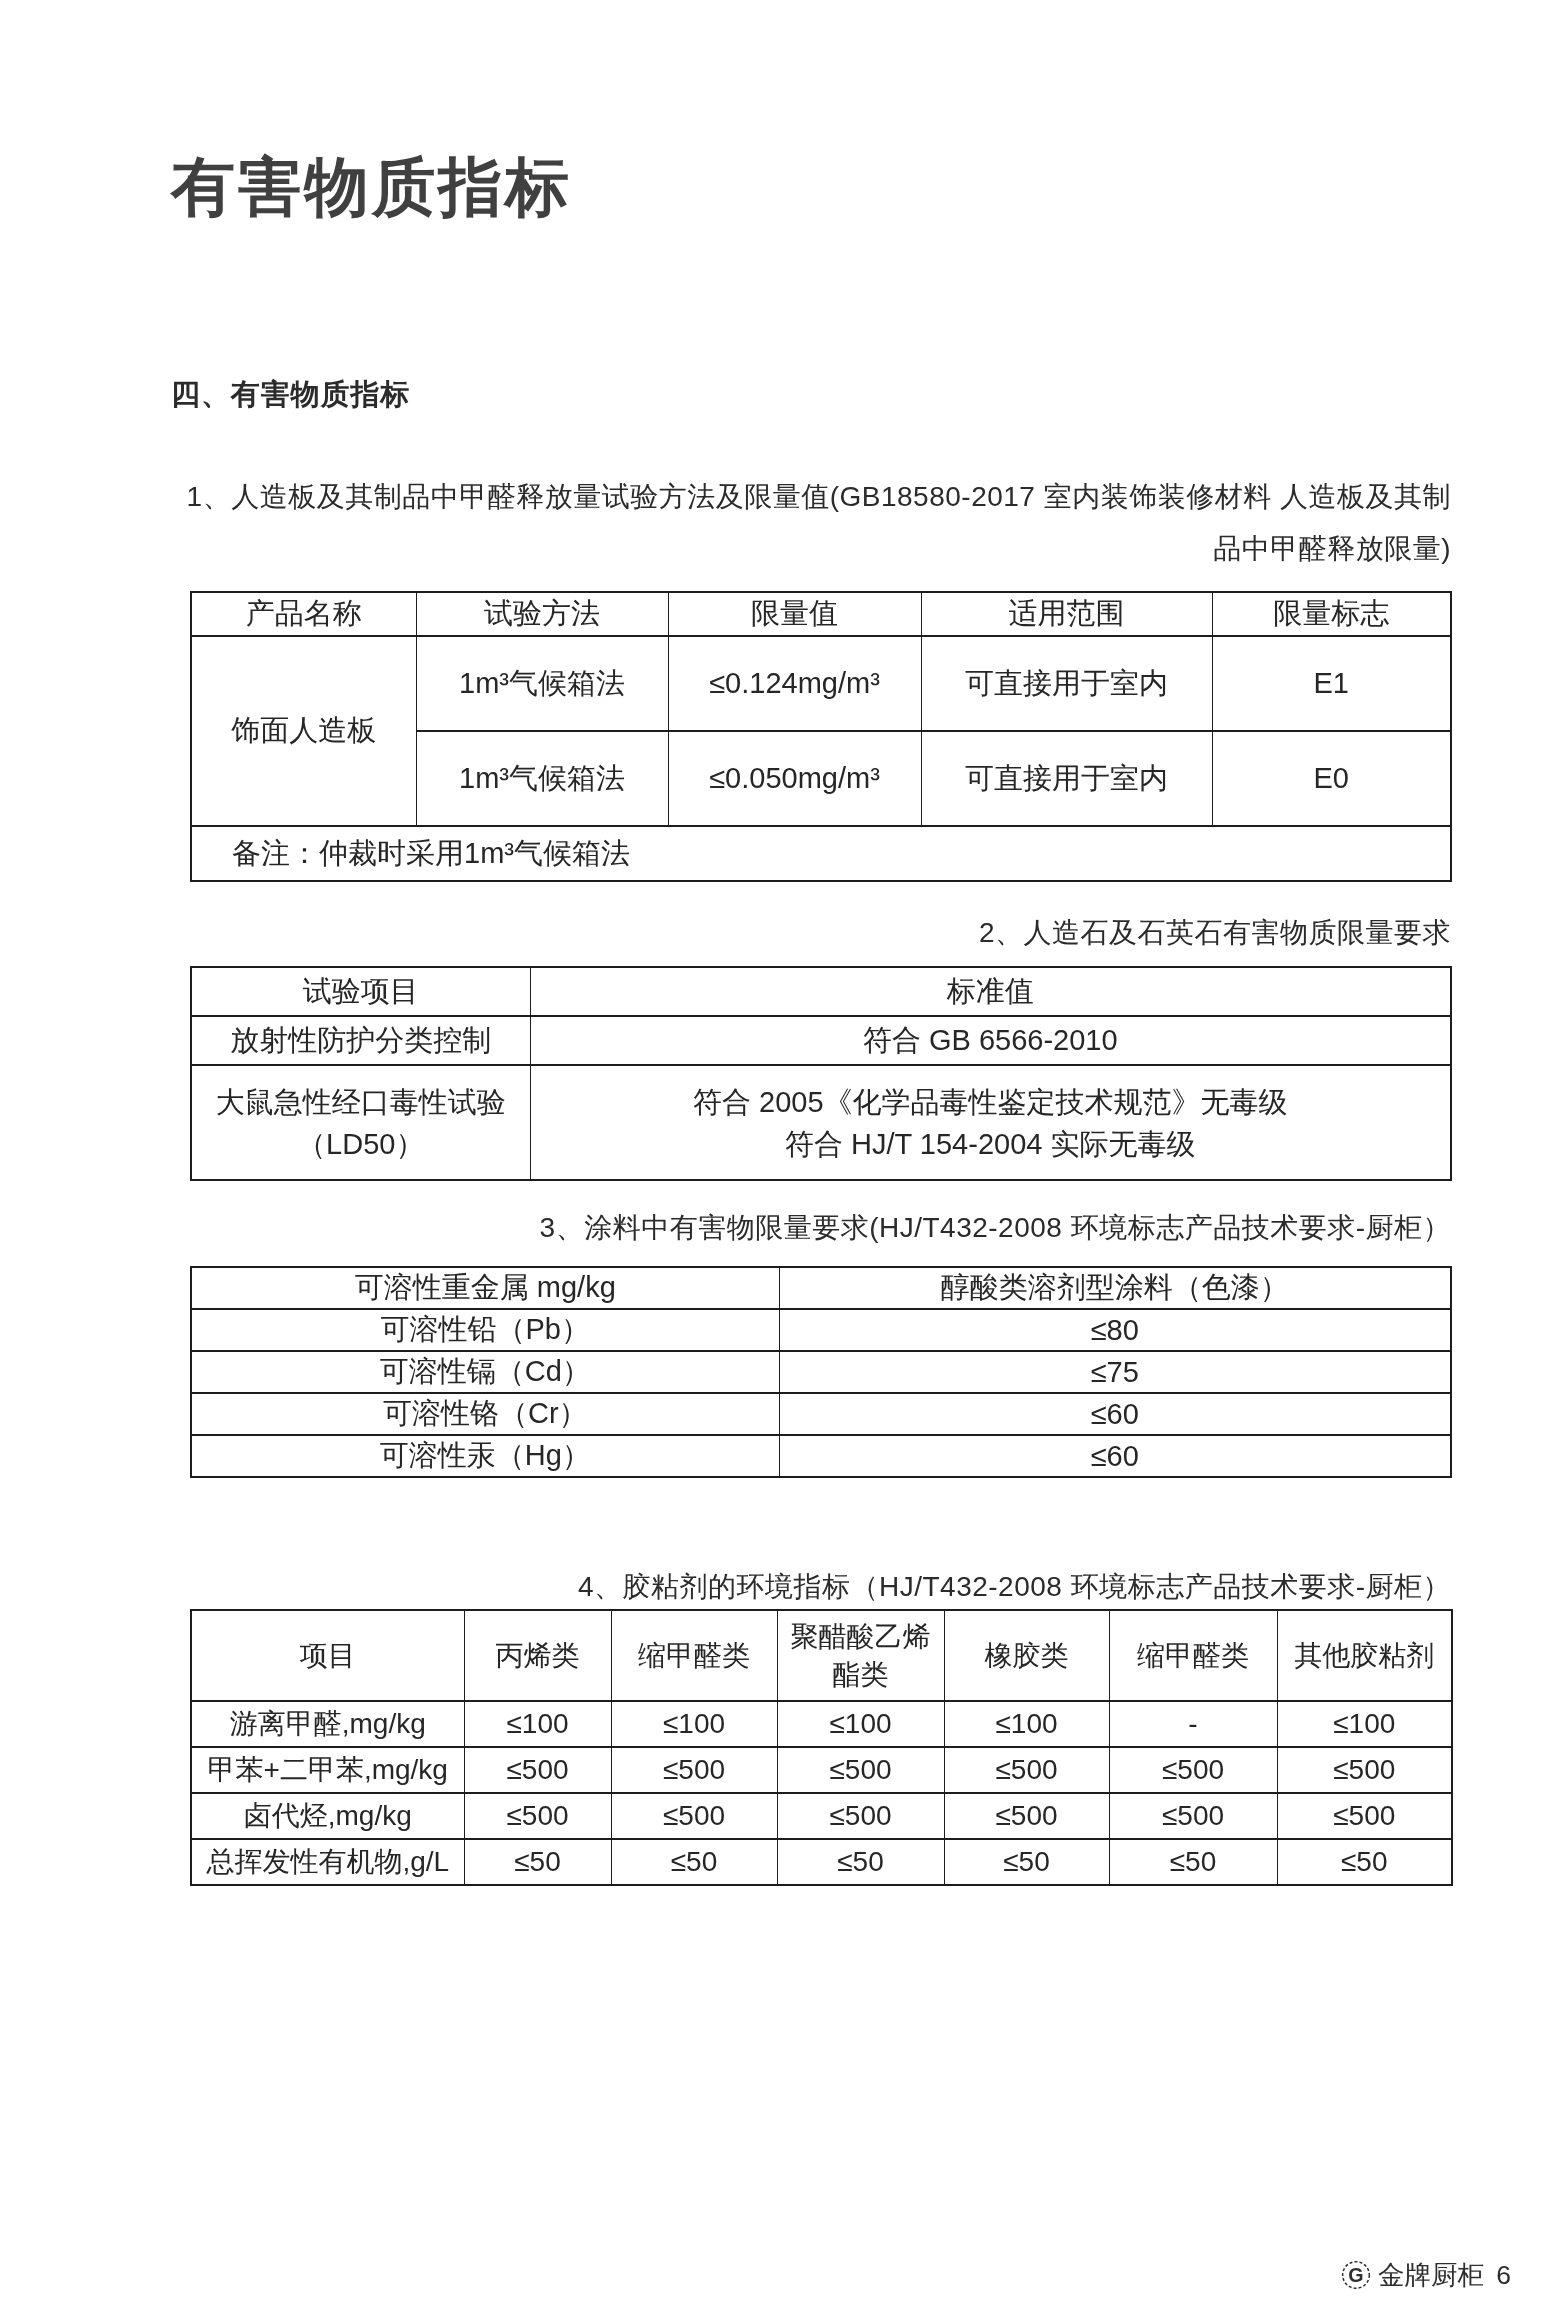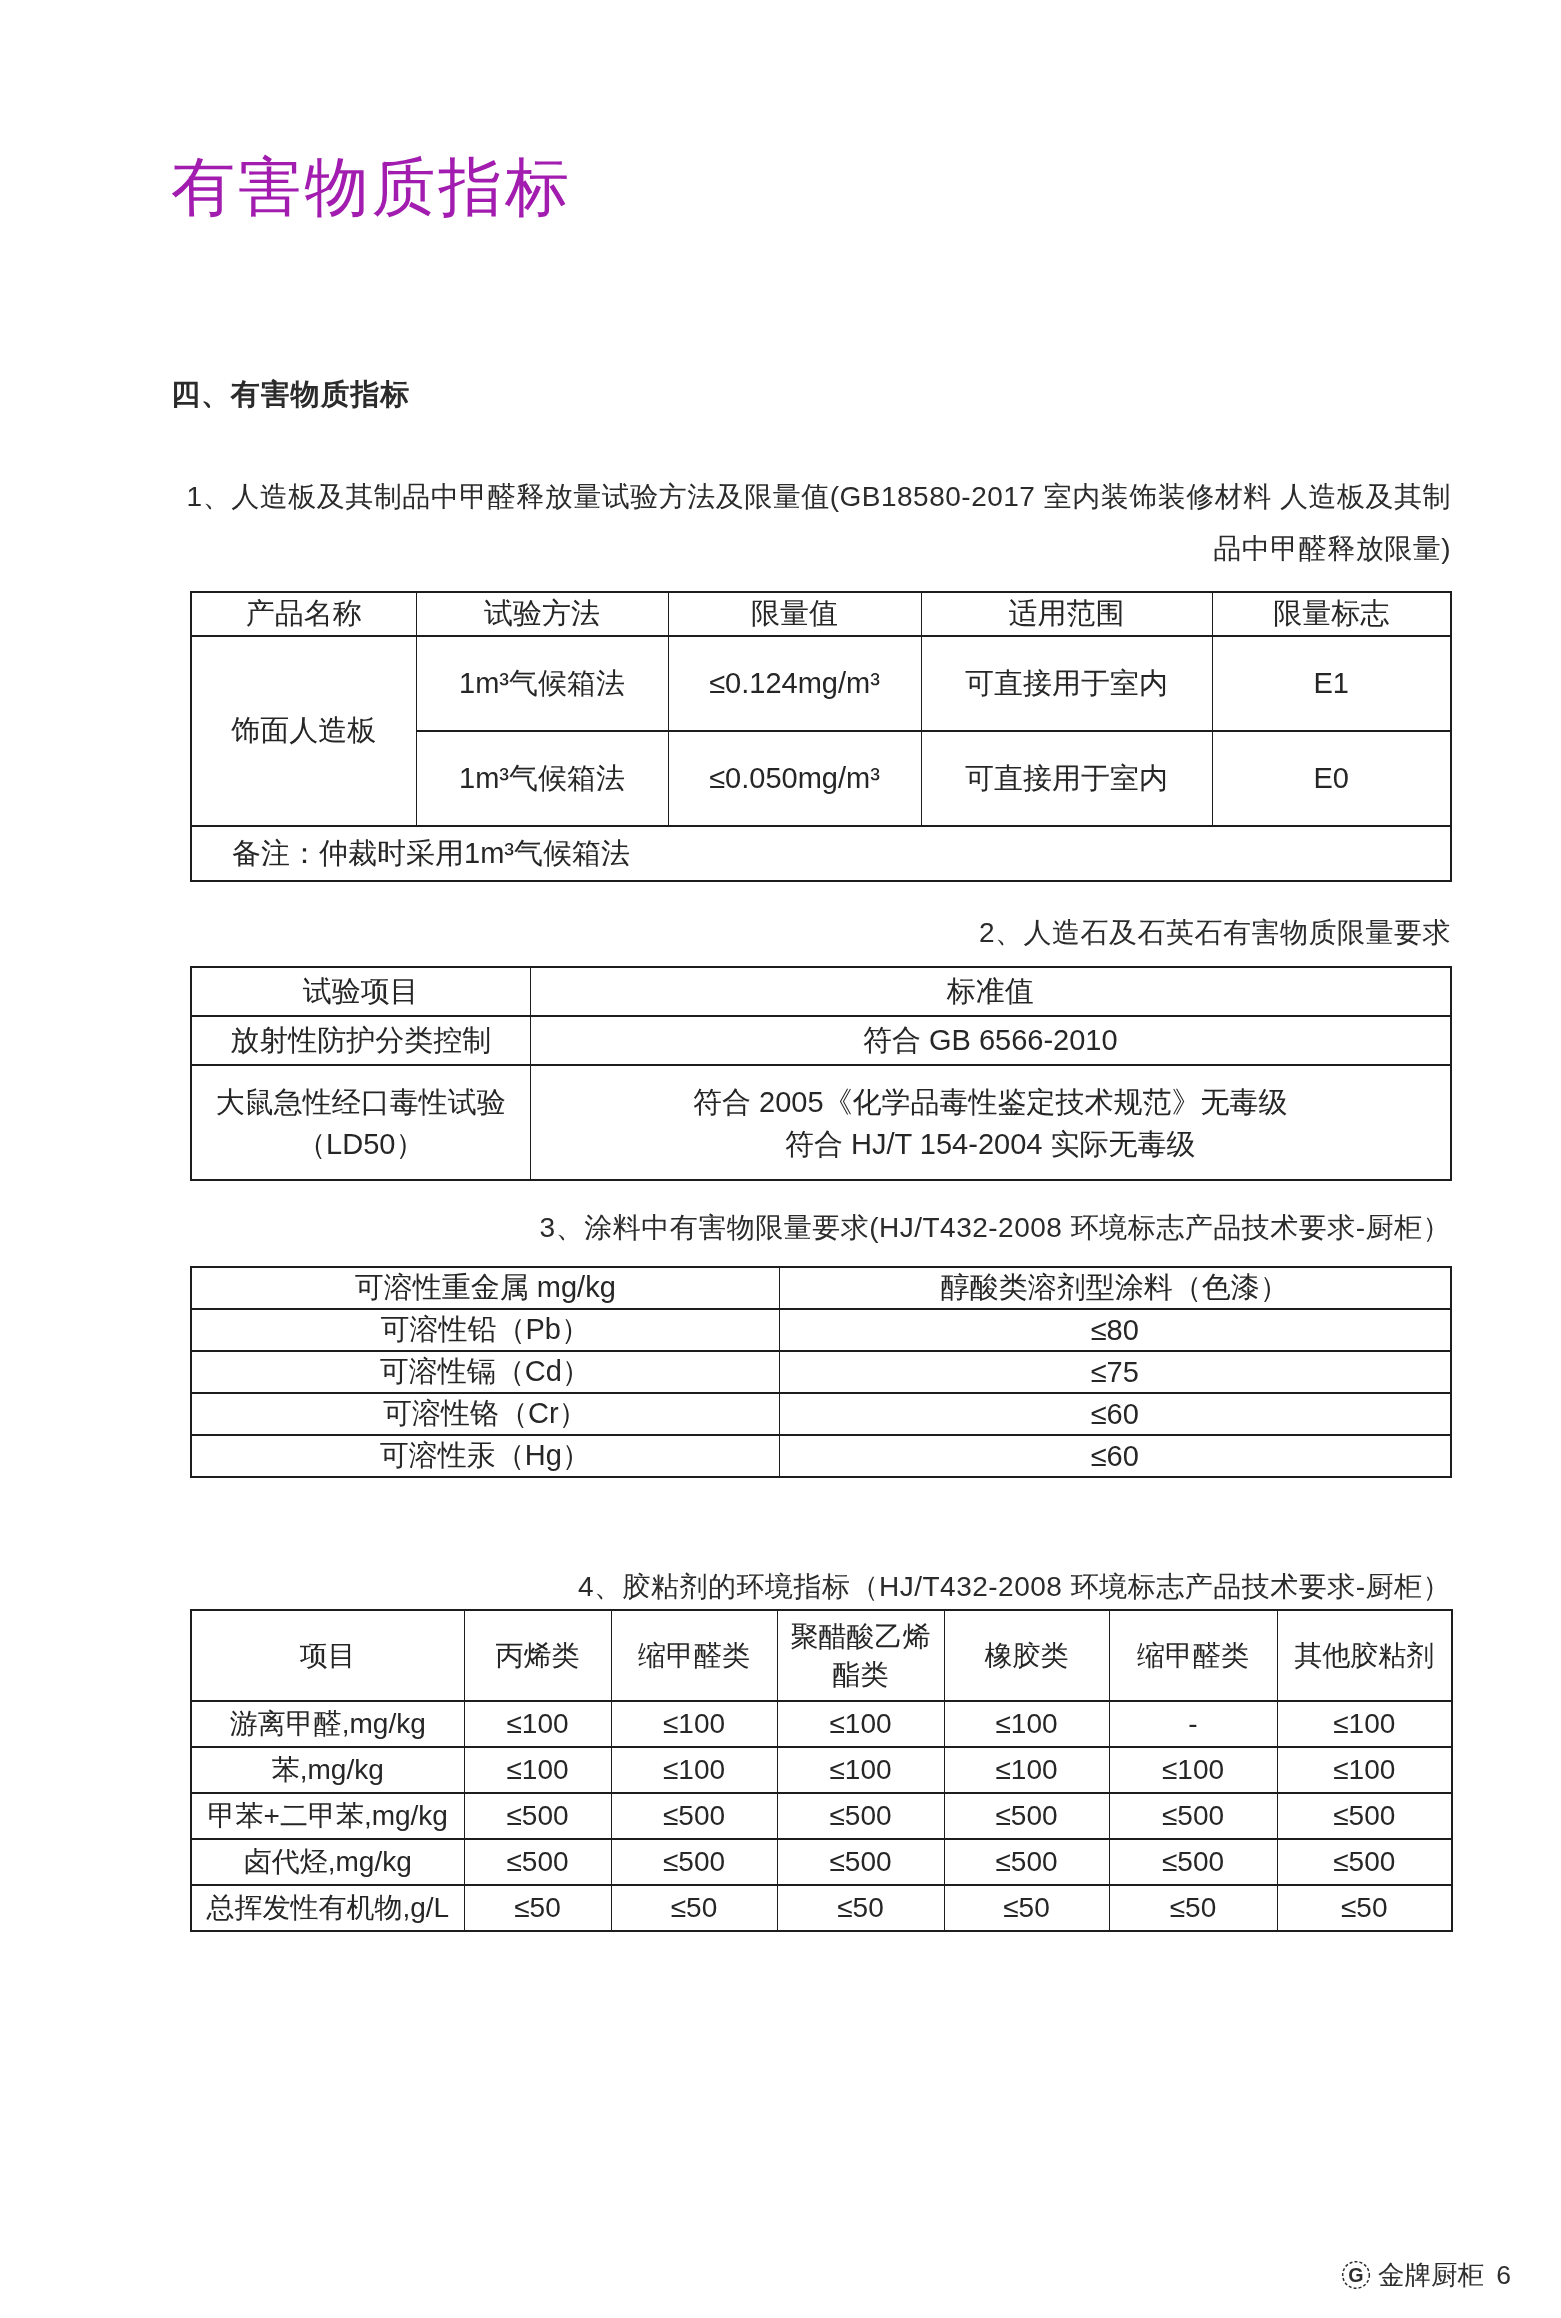--- a/index.html
+++ b/index.html
@@ -4,21 +4,21 @@
 <style>
   * { margin:0; padding:0; box-sizing:border-box; }
   html,body { background:#ffffff; }
   body {
     width:1561px; height:2319px; position:relative;
     font-family:"Liberation Sans","DejaVu Sans",sans-serif;
     color:#2b2b2b;
   }
   .doc-title {
     position:absolute; left:171px; top:144px;
-    font-size:64px; font-weight:400; letter-spacing:2.8px; color:#a21caf;
+    font-size:64px; font-weight:700; letter-spacing:2.8px; color:#404040;
   }
   .main-heading {
     position:absolute; left:171px; top:375px;
     font-size:29px; font-weight:700; letter-spacing:0.9px;
   }
   .sub-heading {
     position:absolute; left:164px; width:1287px;
     font-size:28px; font-weight:400; line-height:52px; letter-spacing:0.5px;text-align:right;
   }
   .sh1 { top:471px; }
@@ -204,29 +204,20 @@
     <tr>
       <td>游离甲醛,mg/kg</td>
       <td>≤100</td>
       <td>≤100</td>
       <td>≤100</td>
       <td>≤100</td>
       <td>-</td>
       <td>≤100</td>
     </tr>
     <tr>
-      <td>苯,mg/kg</td>
-      <td>≤100</td>
-      <td>≤100</td>
-      <td>≤100</td>
-      <td>≤100</td>
-      <td>≤100</td>
-      <td>≤100</td>
-    </tr>
-    <tr>
       <td>甲苯+二甲苯,mg/kg</td>
       <td>≤500</td>
       <td>≤500</td>
       <td>≤500</td>
       <td>≤500</td>
       <td>≤500</td>
       <td>≤500</td>
     </tr>
     <tr>
       <td>卤代烃,mg/kg</td>

